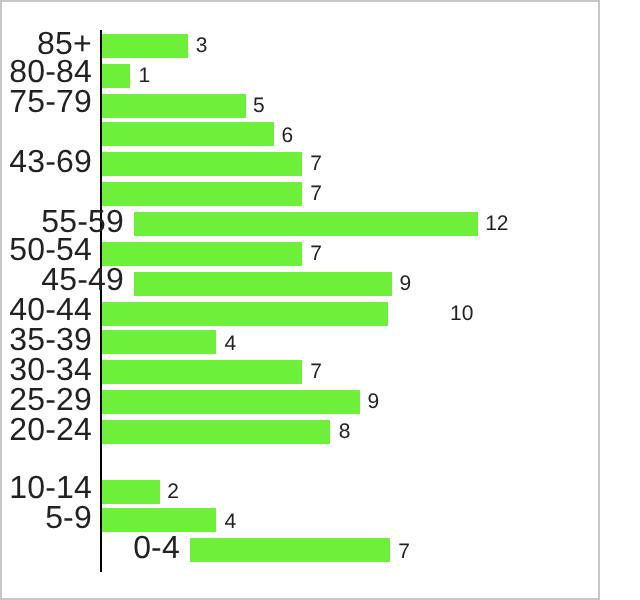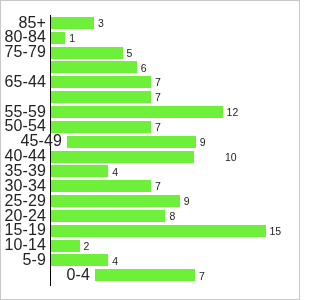--- a/index.html
+++ b/index.html
@@ -86,29 +86,29 @@
       <div class="row" style="top: 44.2px;">
         <div class="cat-label">75-79</div>
         <div class="bar" style="width: 71.5px; background: rgb(110, 240, 58);"></div>
         <div class="val-label" style="left: 125.5px;">5</div>
       </div>
       <div class="row" style="top: 59.05px;">
         <div class="bar" style="width: 85.8px; background: rgb(110, 240, 58);"></div>
         <div class="val-label" style="left: 139.8px;">6</div>
       </div>
       <div class="row" style="top: 73.9px;">
-        <div class="cat-label">65-44</div>
+        <div class="cat-label">43-69</div>
         <div class="bar" style="width: 100.1px; background: rgb(110, 240, 58);"></div>
         <div class="val-label" style="left: 154.1px;">7</div>
       </div>
       <div class="row" style="top: 88.75px;">
         <div class="bar" style="width: 100.1px; background: rgb(110, 240, 58);"></div>
         <div class="val-label" style="left: 154.1px;">7</div>
       </div>
-      <div class="row" style="top: 103.6px;">
+      <div class="row" style="top: 103.6px; margin-left: 16px;">
         <div class="cat-label">55-59</div>
         <div class="bar" style="width: 171.6px; background: rgb(110, 240, 58);"></div>
         <div class="val-label" style="left: 225.6px;">12</div>
       </div>
       <div class="row" style="top: 118.45px;">
         <div class="cat-label">50-54</div>
         <div class="bar" style="width: 100.1px; background: rgb(110, 240, 58);"></div>
         <div class="val-label" style="left: 154.1px;">7</div>
       </div>
       <div class="row" style="top: 133.3px; margin-left: 16px;">
@@ -134,25 +134,20 @@
       <div class="row" style="top: 192.7px;">
         <div class="cat-label">25-29</div>
         <div class="bar" style="width: 128.7px; background: rgb(110, 240, 58);"></div>
         <div class="val-label" style="left: 182.7px;">9</div>
       </div>
       <div class="row" style="top: 207.55px;">
         <div class="cat-label">20-24</div>
         <div class="bar" style="width: 114.4px; background: rgb(110, 240, 58);"></div>
         <div class="val-label" style="left: 168.4px;">8</div>
       </div>
-      <div class="row" style="top: 222.4px;">
-        <div class="cat-label">15-19</div>
-        <div class="bar" style="width: 214.5px; background: rgb(110, 240, 58);"></div>
-        <div class="val-label" style="left: 268.5px;">15</div>
-      </div>
       <div class="row" style="top: 237.25px;">
         <div class="cat-label">10-14</div>
         <div class="bar" style="width: 28.6px; background: rgb(110, 240, 58);"></div>
         <div class="val-label" style="left: 82.6px;">2</div>
       </div>
       <div class="row" style="top: 252.1px;">
         <div class="cat-label">5-9</div>
         <div class="bar" style="width: 57.2px; background: rgb(110, 240, 58);"></div>
         <div class="val-label" style="left: 111.2px;">4</div>
       </div>

